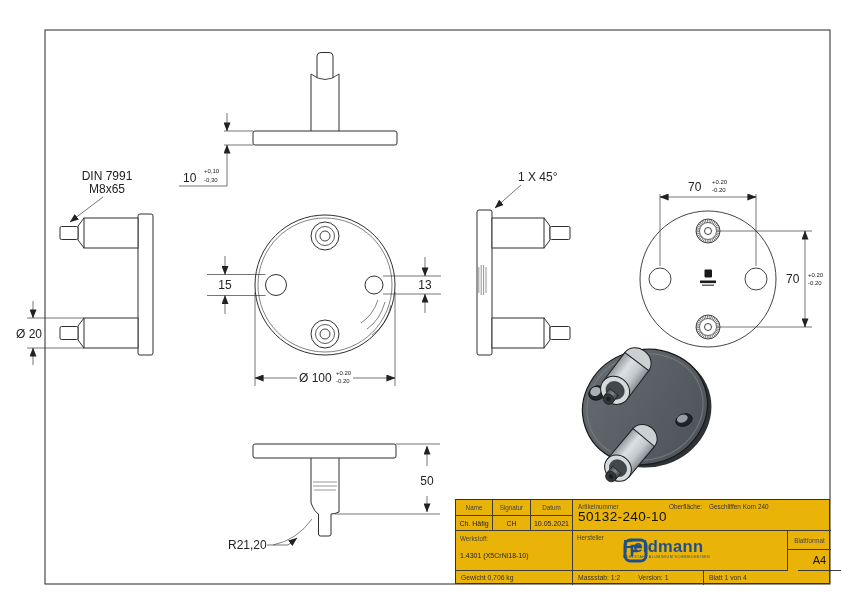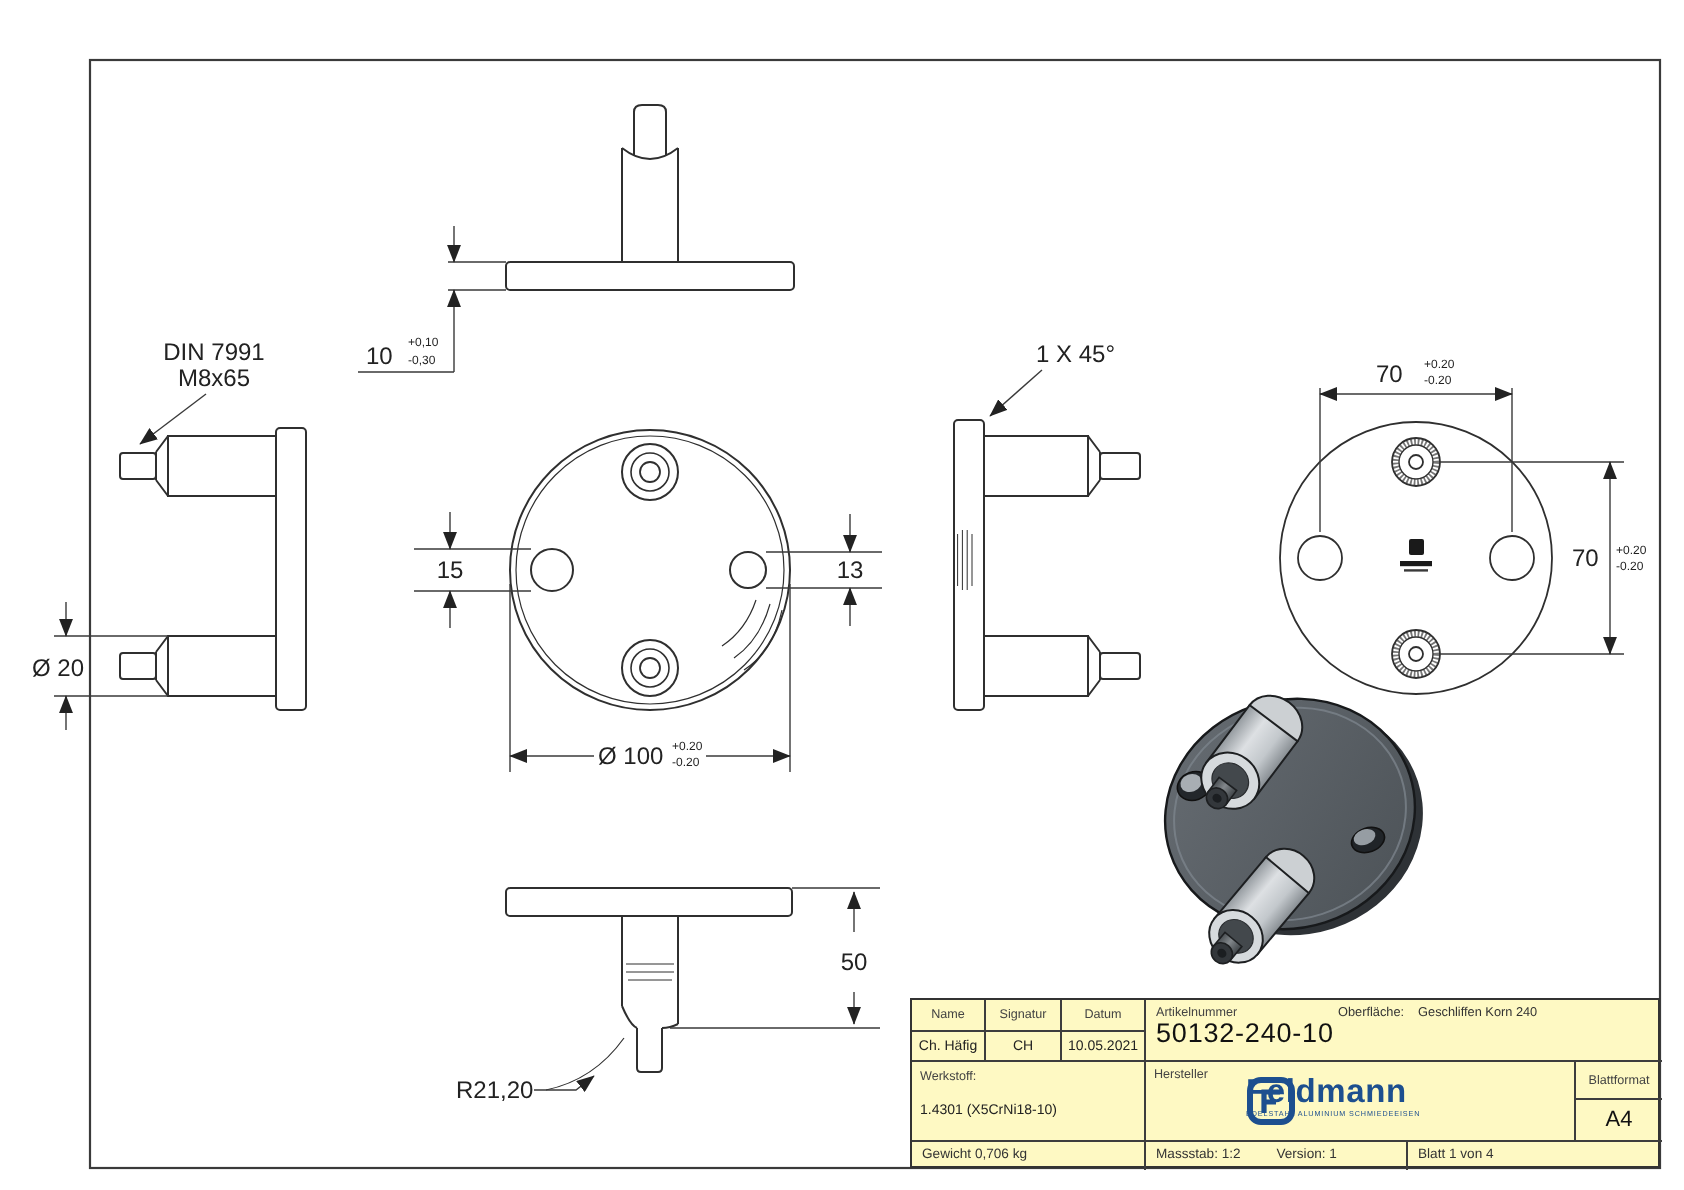--- a/index.html
+++ b/index.html
@@ -4,21 +4,21 @@
 <style>
   html,body{margin:0;padding:0;background:#e8e8e8;}
   .stage{position:relative;width:842px;height:595px;background:#ffffff;overflow:hidden;
          font-family:"Liberation Sans", sans-serif;}
   svg{position:absolute;left:0;top:0;}
   svg text{font-family:"Liberation Sans", sans-serif;fill:#222;}
   .dimw{font-size:12px;}
   .tol{font-size:6px;}
   
   .titleblock{position:absolute;left:455px;top:499px;width:375px;height:85px;
-              box-sizing:border-box;border:1.2px solid #333;background:#fef9c3;color:#333;}
+              box-sizing:border-box;border:1.2px solid #333;background:#eab308;color:#333;}
   .tb{position:absolute;box-sizing:border-box;}
   .br{border-right:1px solid #3d3d3d;}
   .bb{border-bottom:1px solid #3d3d3d;}
   .lab{font-size:6.3px;color:#444;}
   .val{font-size:7px;color:#222;}
   .cell-c{display:flex;align-items:center;justify-content:center;text-align:center;}
   .artnum{position:absolute;left:5px;top:9px;font-size:13.5px;letter-spacing:.4px;color:#111;}
   .oberfl{position:absolute;left:96px;top:3px;font-size:6.4px;white-space:nowrap;color:#333;}
   .oberfl .v{margin-left:7px;}
   .wlab{position:absolute;left:4px;top:4px;}
@@ -256,21 +256,21 @@
         <path d="M9,18.5 V8 H17 M9,13 H15" fill="none" stroke="#1d4f8f" stroke-width="2.6"></path>
       </svg>
       <span class="wordmark">
         <span class="brandname" style="color:#1d4f8f;">Feldmann</span>
         <span class="tagline" style="color:#1d4f8f;">EDELSTAHL ALUMINIUM SCHMIEDEEISEN</span>
       </span>
     </div>
   </div>
 
   <div class="tb bb cell-c lab" style="left:332px;top:31px;width:43px;height:19px;">Blattformat</div>
-  <div class="tb bb cell-c a4" style="left:332px;top:50px;width:43px;height:21px;">A4</div>
+  <div class="tb bb cell-c a4" style="left:342px;top:50px;width:43px;height:21px;">A4</div>
 
   <div class="tb br rowtxt" style="left:0;top:71px;width:117px;height:14px;">Gewicht 0,706 kg</div>
   <div class="tb br rowtxt" style="left:117px;top:71px;width:131px;height:14px;">
     <span>Massstab: 1:2</span>
     <span style="margin-left:16px;">Version: 1</span>
   </div>
   <div class="tb rowtxt" style="left:248px;top:71px;width:127px;height:14px;">Blatt 1 von 4</div>
 </div>
 
 </div>

